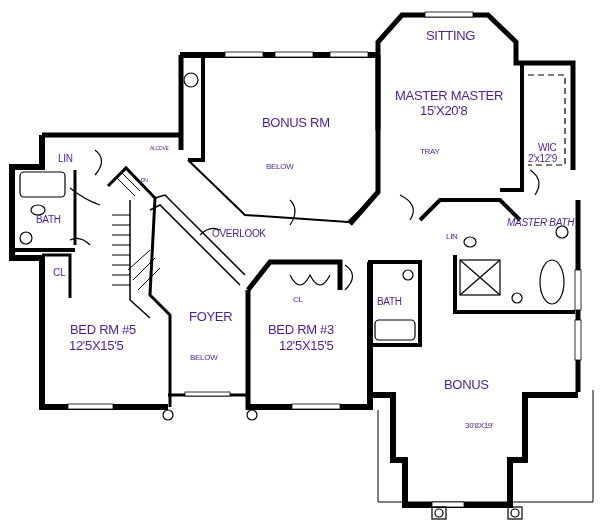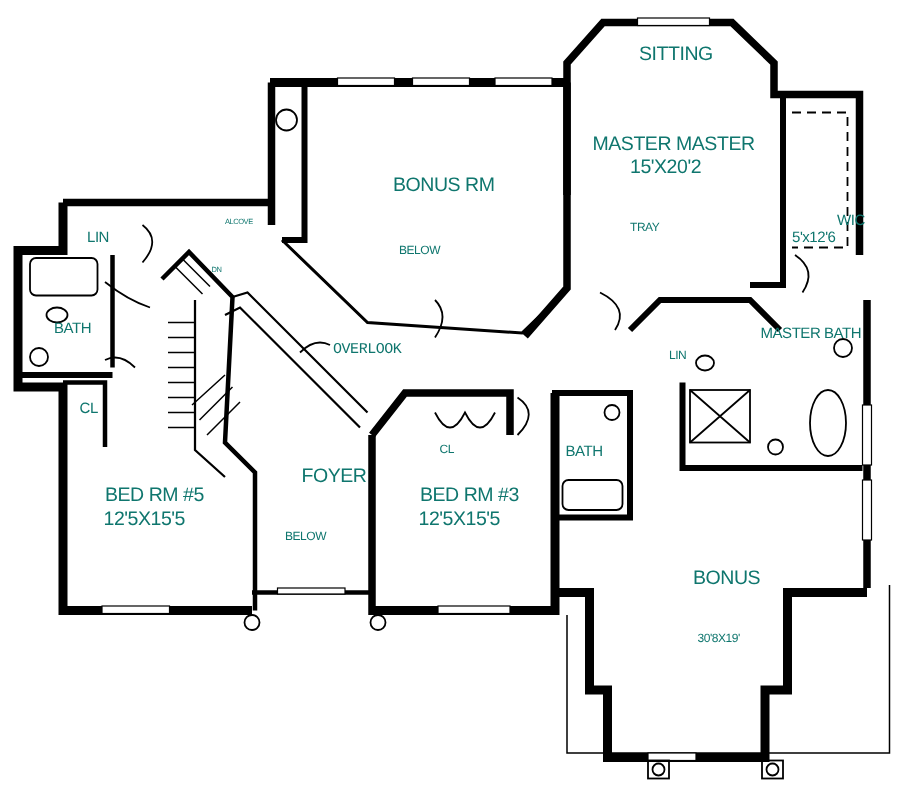--- a/index.html
+++ b/index.html
@@ -1,18 +1,18 @@
 <!DOCTYPE html>
 <html><head>
 <meta charset="utf-8">
 <style>
   html, body { margin: 0; padding: 0; background: #ffffff; }
   body { width: 600px; height: 524px; position: relative; overflow: hidden; font-family: "Liberation Sans", sans-serif; }
   #plan { position: absolute; left: 0; top: 0; width: 600px; height: 524px; }
-  .lbl { position: absolute; color: #0f766e; white-space: nowrap; line-height: 1; font-family: "Liberation Sans", sans-serif; letter-spacing: -0.3px; }
+  .lbl { position: absolute; color: #4c1d95; white-space: nowrap; line-height: 1; font-family: "Liberation Sans", sans-serif; letter-spacing: -0.3px; }
   .med { font-size: 13px; }
   .sm  { font-size: 10px; }
   .xs  { font-size: 8px; margin-top: 28px; }
   .xxs { font-size: 5px; }
 </style>
 </head>
 <body>
 
 <svg id="plan" viewBox="0 0 600 524" xmlns="http://www.w3.org/2000/svg">
   <g fill="none" stroke="#000" stroke-linejoin="miter">
@@ -102,46 +102,46 @@
     <path d="M290 275 Q300 295 310 275 Q320 295 330 275"></path>
     <path d="M400 195 Q420 205 410 220"></path>
     <path d="M530 170 Q545 180 535 195"></path>
     <path d="M528 75 L565 75 L565 165 L528 165" stroke-dasharray="6 4"></path>
   </g>
 </svg>
 
 <div class="lbl med" style="left:426px;top:29px;">SITTING</div>
 
 <div class="lbl med" style="left:395px;top:89px;">MASTER MASTER</div>
-<div class="lbl med" style="left:420px;top:104px;">15'X20'2</div>
+<div class="lbl med" style="left:420px;top:104px;">15'X20'8</div>
 <div class="lbl xs" style="left:420px;top:120px;">TRAY</div>
 
-<div class="lbl sm" style="left:538px;top:143px;margin-left:20px;">WIC</div>
-<div class="lbl sm" style="left:528px;top:154px;">5'x12'6</div>
-<div class="lbl sm" style="left:507px;top:218px;">MASTER BATH</div>
+<div class="lbl sm" style="left:538px;top:143px;">WIC</div>
+<div class="lbl sm" style="left:528px;top:154px;">2'x12'9</div>
+<div class="lbl sm" style="left:507px;top:218px;font-style:italic;">MASTER BATH</div>
 
 <div class="lbl med" style="left:262px;top:116px;">BONUS RM</div>
 <div class="lbl xs" style="left:266px;top:135px;">BELOW</div>
 
-<div class="lbl sm" style="left:222px;top:229px;font-family:Liberation Mono, monospace;">OVERLOOK</div>
+<div class="lbl sm" style="left:212px;top:229px;">OVERLOOK</div>
 <div class="lbl xxs" style="left:150px;top:146px;">ALCOVE</div>
 <div class="lbl xxs" style="left:141px;top:178px;">DN</div>
 
 <div class="lbl sm" style="left:58px;top:154px;">LIN</div>
 <div class="lbl xs" style="left:446px;top:205px;">LIN</div>
 
 <div class="lbl sm" style="left:36px;top:215px;">BATH</div>
 <div class="lbl sm" style="left:377px;top:297px;">BATH</div>
 
 <div class="lbl sm" style="left:53px;top:268px;">CL</div>
 <div class="lbl xs" style="left:293px;top:268px;">CL</div>
 
 <div class="lbl med" style="left:70px;top:323px;">BED RM #5</div>
 <div class="lbl med" style="left:69px;top:339px;">12'5X15'5</div>
 
-<div class="lbl med" style="left:201px;top:310px;">FOYER</div>
+<div class="lbl med" style="left:189px;top:310px;">FOYER</div>
 <div class="lbl xs" style="left:190px;top:326px;">BELOW</div>
 
-<div class="lbl med" style="left:280px;top:323px;">BED RM #3</div>
+<div class="lbl med" style="left:268px;top:323px;">BED RM #3</div>
 <div class="lbl med" style="left:279px;top:339px;">12'5X15'5</div>
 
-<div class="lbl med" style="left:462px;top:378px;">BONUS</div>
+<div class="lbl med" style="left:444px;top:378px;">BONUS</div>
 <div class="lbl xs" style="left:465px;top:394px;">30'8X19'</div>
 
 </body></html>

